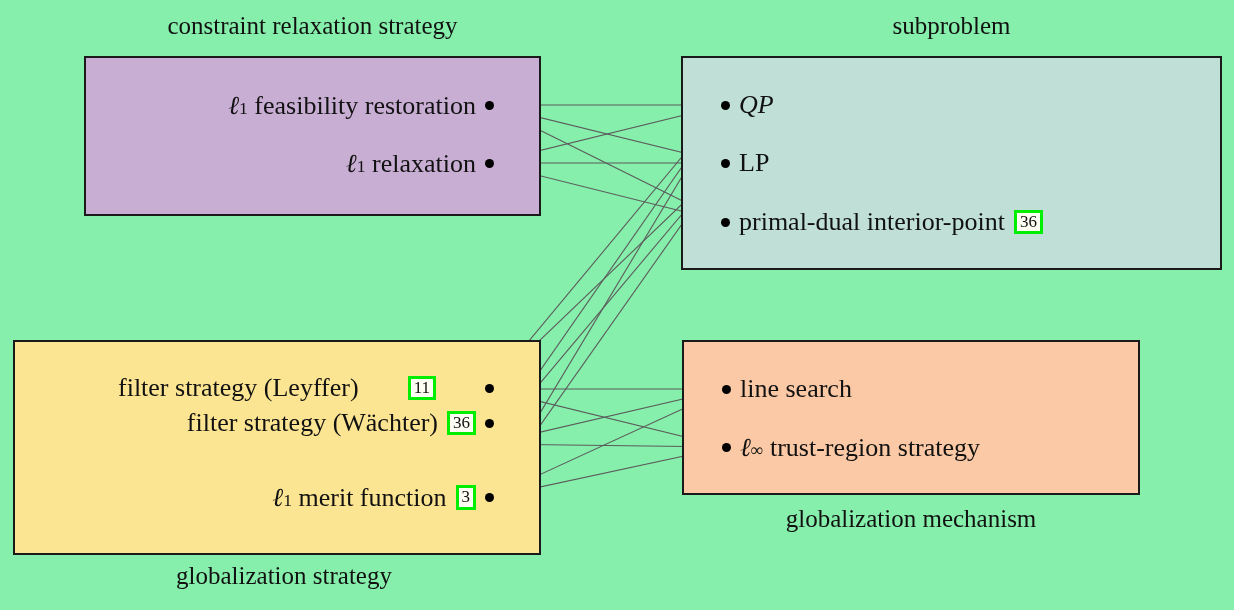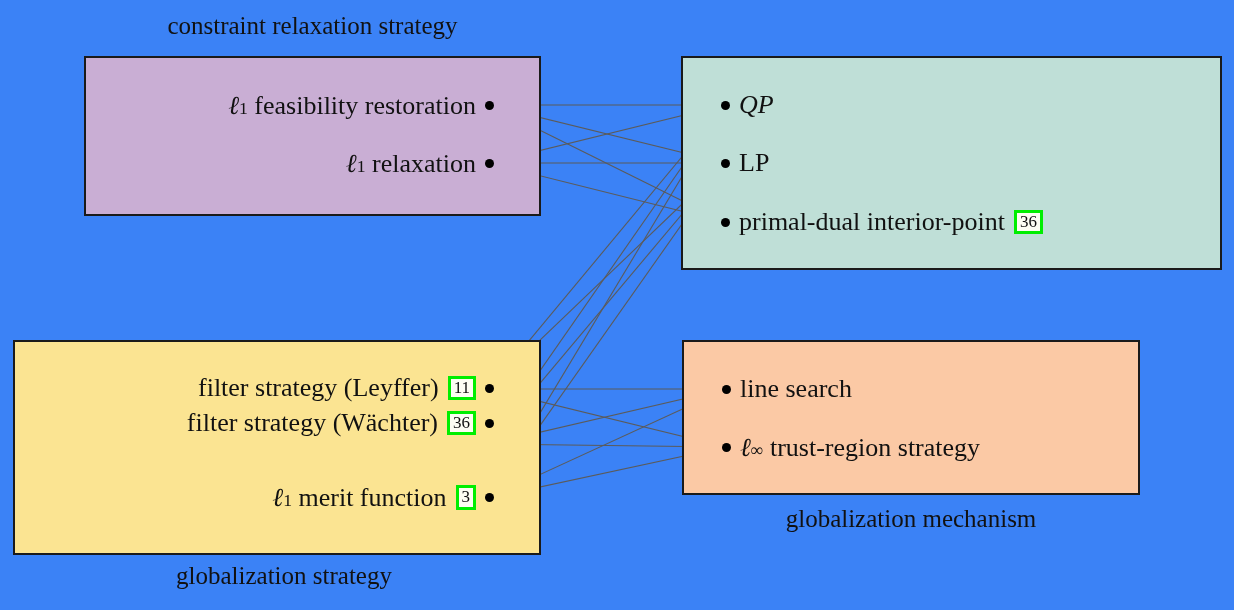--- a/index.html
+++ b/index.html
@@ -4,21 +4,21 @@
 <style>
   html, body {
     margin: 0;
     padding: 0;
     background: #ffffff;
   }
   #page {
     position: relative;
     width: 1234px;
     height: 610px;
-    background: #3b82f6;
+    background: #86efac;
     font-family: "Liberation Serif", "DejaVu Serif", serif;
     overflow: hidden;
   }
   .group-box {
     position: absolute;
     box-sizing: border-box;
     border: 2px solid #1a1a1a;
   }
   .group-label {
     position: absolute;
@@ -126,20 +126,21 @@
     <span class="dot dot-right"></span>
   </div>
 
   <div class="node-row right-anchor" style="left:84px; top:150px; width:410px;">
     <span class="node-label">
       <span class="ell">ℓ</span><span class="sub">1</span>&nbsp;<span>relaxation</span>
     </span>
     <span class="dot dot-right"></span>
   </div>
 
+  <div class="group-label" style="left:681px; top:12px; width:541px;">subproblem</div>
 
   <div class="group-box" style="left:681px; top:56px; width:541px; height:214px; background:#bfdfd7;"></div>
 
   <div class="node-row" style="left:721px; top:92px;font-style:italic;">
     <span class="dot dot-left"></span>
     <span class="node-label">
       <span>QP</span>
     </span>
   </div>
 
@@ -155,21 +156,21 @@
     <span class="node-label">
       <span>primal-dual interior-point</span>
     </span>
     <span class="cite">36</span>
   </div>
 
   <div class="group-box" style="left:13px; top:340px; width:528px; height:215px; background:#fbe492;"></div>
 
   <div class="group-label" style="left:20px; top:562px; width:528px;">globalization strategy</div>
 
-  <div class="node-row right-anchor" style="left:13px; top:375px; width:481px;">
+  <div class="node-row right-anchor" style="left:13px; top:375px; width:481px;gap:40px;">
     <span class="node-label">
       <span>filter strategy (Leyffer)</span>
     </span>
     <span class="cite">11</span>
     <span class="dot dot-right"></span>
   </div>
 
   <div class="node-row right-anchor" style="left:13px; top:410px; width:481px;">
     <span class="node-label">
       <span>filter strategy (Wächter)</span>

